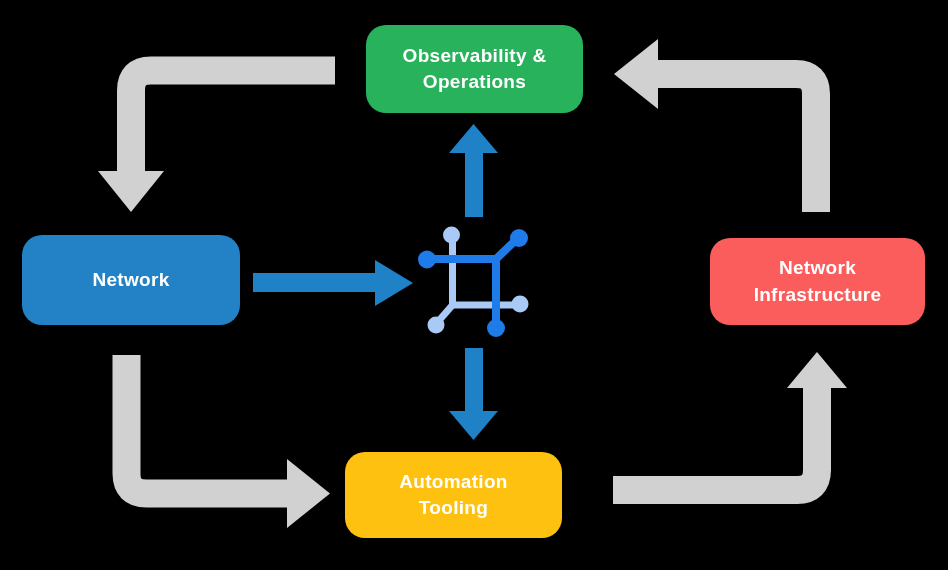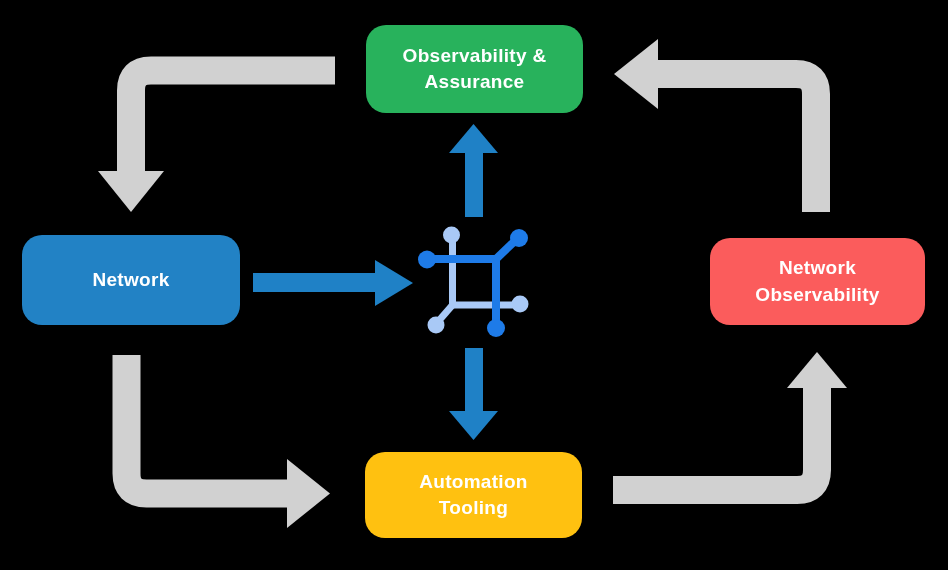--- a/index.html
+++ b/index.html
@@ -11,21 +11,21 @@
   .node{
     position:absolute;display:flex;flex-direction:column;
     align-items:center;justify-content:center;
     color:#FFFFFF;font-weight:700;font-size:19px;line-height:1.38;
     letter-spacing:0.3px;text-align:center;border-radius:20px;
   }
   .node span{display:block;}
   .node-observability{left:366px;top:25px;width:217px;height:88px;}
   .node-operations{left:22px;top:235px;width:218px;height:90px;}
   .node-infrastructure{left:710px;top:238px;width:215px;height:87px;}
-  .node-automation{left:365px;top:452px;width:217px;height:86px;}
+  .node-automation{left:345px;top:452px;width:217px;height:86px;}
 </style>
 </head>
 <body>
 
 <div class="canvas" style="background: rgb(0, 0, 0);">
 
   <svg class="layer" width="948" height="570" viewBox="0 0 948 570">
 
     <g>
       <g fill="none" stroke-width="28" stroke="#D1D1D1">
@@ -70,30 +70,30 @@
       <g fill="#1E7BE8">
         <circle cx="427" cy="259.5" r="9"></circle>
         <circle cx="519" cy="238" r="9"></circle>
         <circle cx="496" cy="328" r="9"></circle>
       </g>
     </g>
   </svg>
 
   <div class="node node-observability" style="background: rgb(40, 178, 92);">
     <span>Observability &amp;</span>
-    <span>Assurance</span>
+    <span>Operations</span>
   </div>
 
   <div class="node node-operations" style="background: rgb(34, 130, 197);">
     <span>Network</span>
   </div>
 
   <div class="node node-infrastructure" style="background: rgb(251, 92, 92);">
     <span>Network</span>
-    <span>Observability</span>
+    <span>Infrastructure</span>
   </div>
 
   <div class="node node-automation" style="background: rgb(255, 193, 16);">
     <span>Automation</span>
     <span>Tooling</span>
   </div>
 
 </div>
 
 </body></html>

